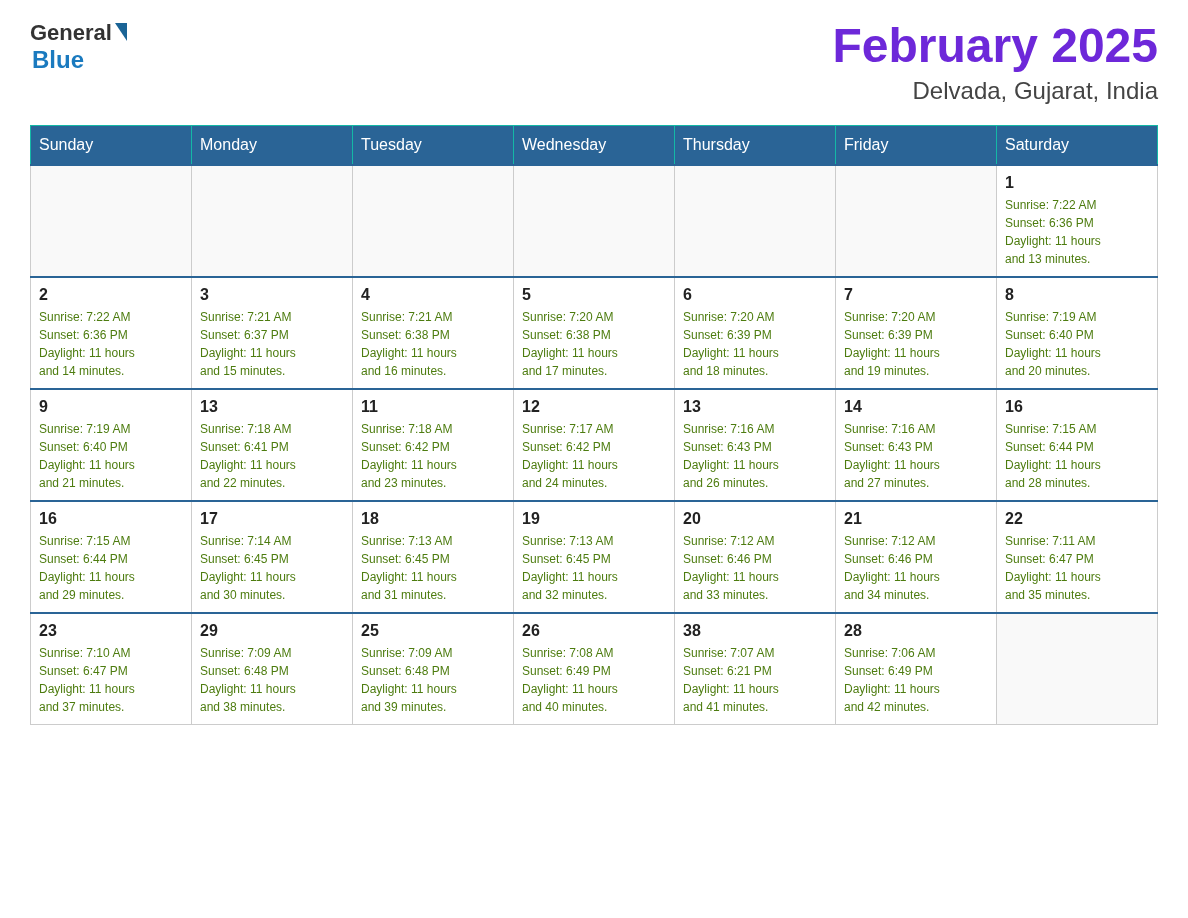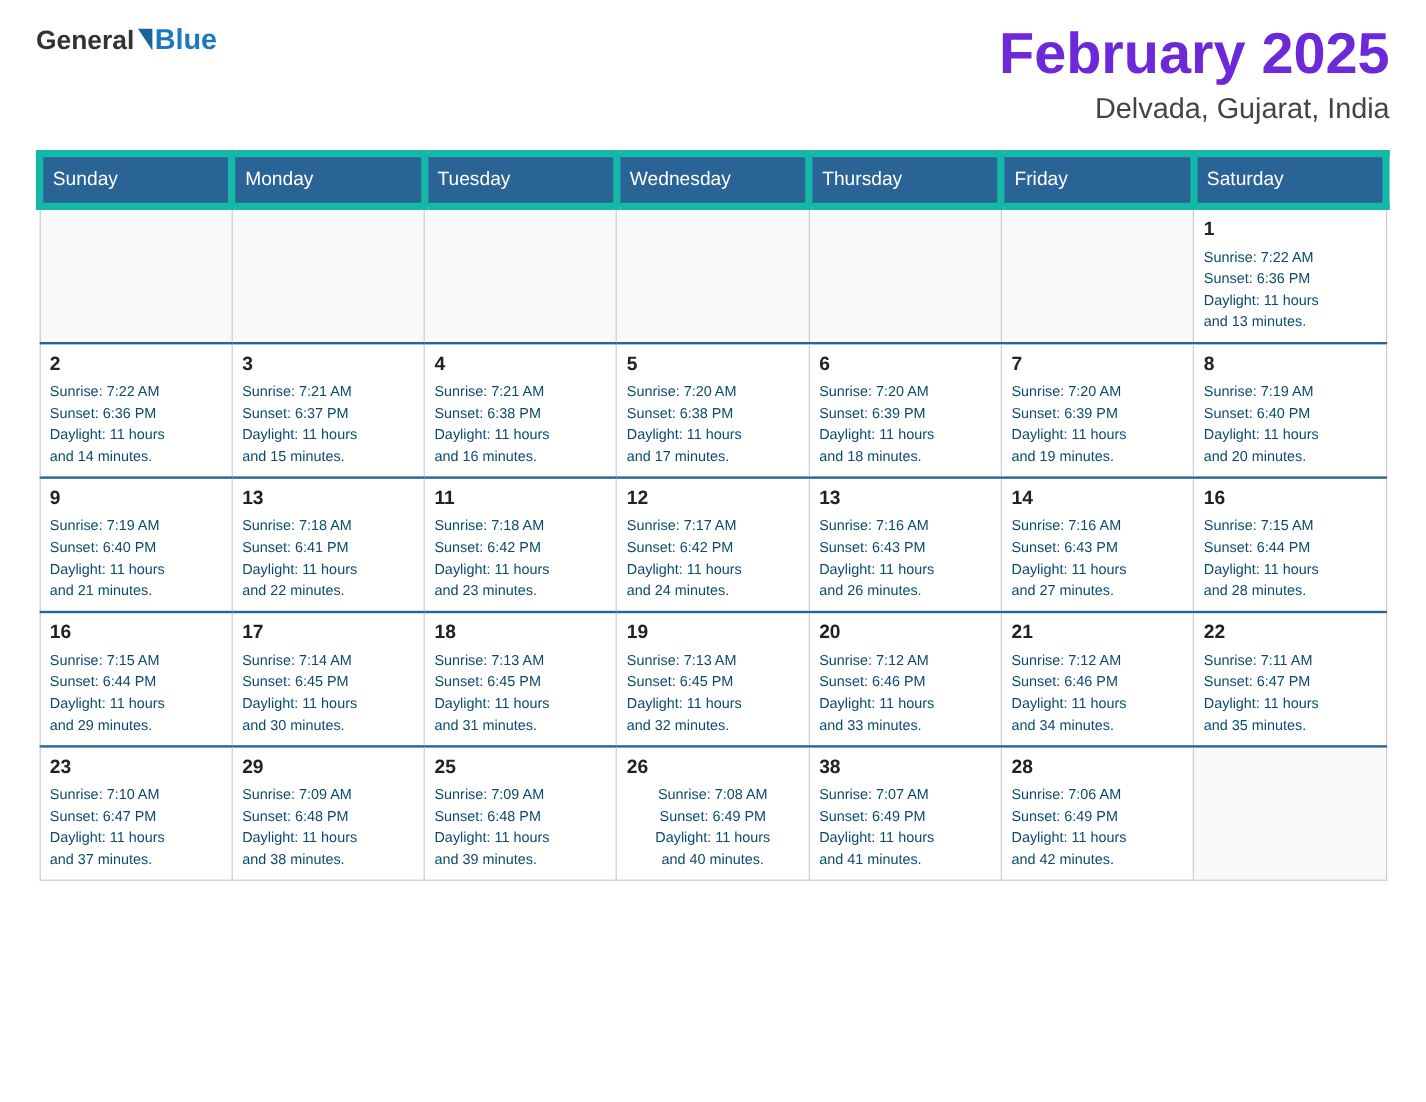--- a/index.html
+++ b/index.html
@@ -12,22 +12,22 @@
       min-height: 918px;
     }
     .header-area {
       display: flex;
       justify-content: space-between;
       align-items: flex-start;
       margin-bottom: 20px;
     }
     .logo {
       display: flex;
-      flex-direction: row;
-      align-items: center;
+      flex-direction: column;
+      align-items: flex-start;
     }
     .logo-general {
       font-size: 22px;
       font-weight: bold;
       color: #333;
       display: flex;
       align-items: center;
     }
     .logo-arrow {
       width: 0;
@@ -62,21 +62,21 @@
       width: 100%;
       border-collapse: collapse;
     }
     .calendar th {
       background-color: #2a6496;
       color: #fff;
       padding: 10px 8px;
       text-align: left;
       font-size: 16px;
       font-weight: normal;
-      border: 6px solid #14b8a6;
+      border: 1px solid #14b8a6;
     }
     .calendar td {
       vertical-align: top;
       padding: 8px;
       border: 1px solid #ccc;
       width: 14.28%;
       min-height: 110px;
       height: 110px;
     }
     .calendar tr:first-child td {
@@ -86,21 +86,21 @@
       border-top: 2px solid #2a6496;
     }
     .day-number {
       font-size: 16px;
       font-weight: bold;
       color: #222;
       margin-bottom: 4px;
     }
     .day-info {
       font-size: 12px;
-      color: #0c4a6e;
+      color: #4d7c0f;
       line-height: 1.5;
     }
     .empty-cell {
       background: #f9f9f9;
     }
   </style>
 </head>
 <body>
 
 <div class="header-area">
@@ -315,29 +315,29 @@
         </td>
         <td>
           <div class="day-number">25</div>
           <div class="day-info" style="white-space: pre-line;">Sunrise: 7:09 AM
 Sunset: 6:48 PM
 Daylight: 11 hours
 and 39 minutes.</div>
         </td>
         <td>
           <div class="day-number">26</div>
-          <div class="day-info" style="white-space: pre-line; text-align: center;">Sunrise: 7:08 AM
+          <div class="day-info" style="white-space: pre-line;">Sunrise: 7:08 AM
 Sunset: 6:49 PM
 Daylight: 11 hours
 and 40 minutes.</div>
         </td>
         <td>
           <div class="day-number">38</div>
           <div class="day-info" style="white-space: pre-line;">Sunrise: 7:07 AM
-Sunset: 6:49 PM
+Sunset: 6:21 PM
 Daylight: 11 hours
 and 41 minutes.</div>
         </td>
         <td>
           <div class="day-number">28</div>
           <div class="day-info" style="white-space: pre-line;">Sunrise: 7:06 AM
 Sunset: 6:49 PM
 Daylight: 11 hours
 and 42 minutes.</div>
         </td>

